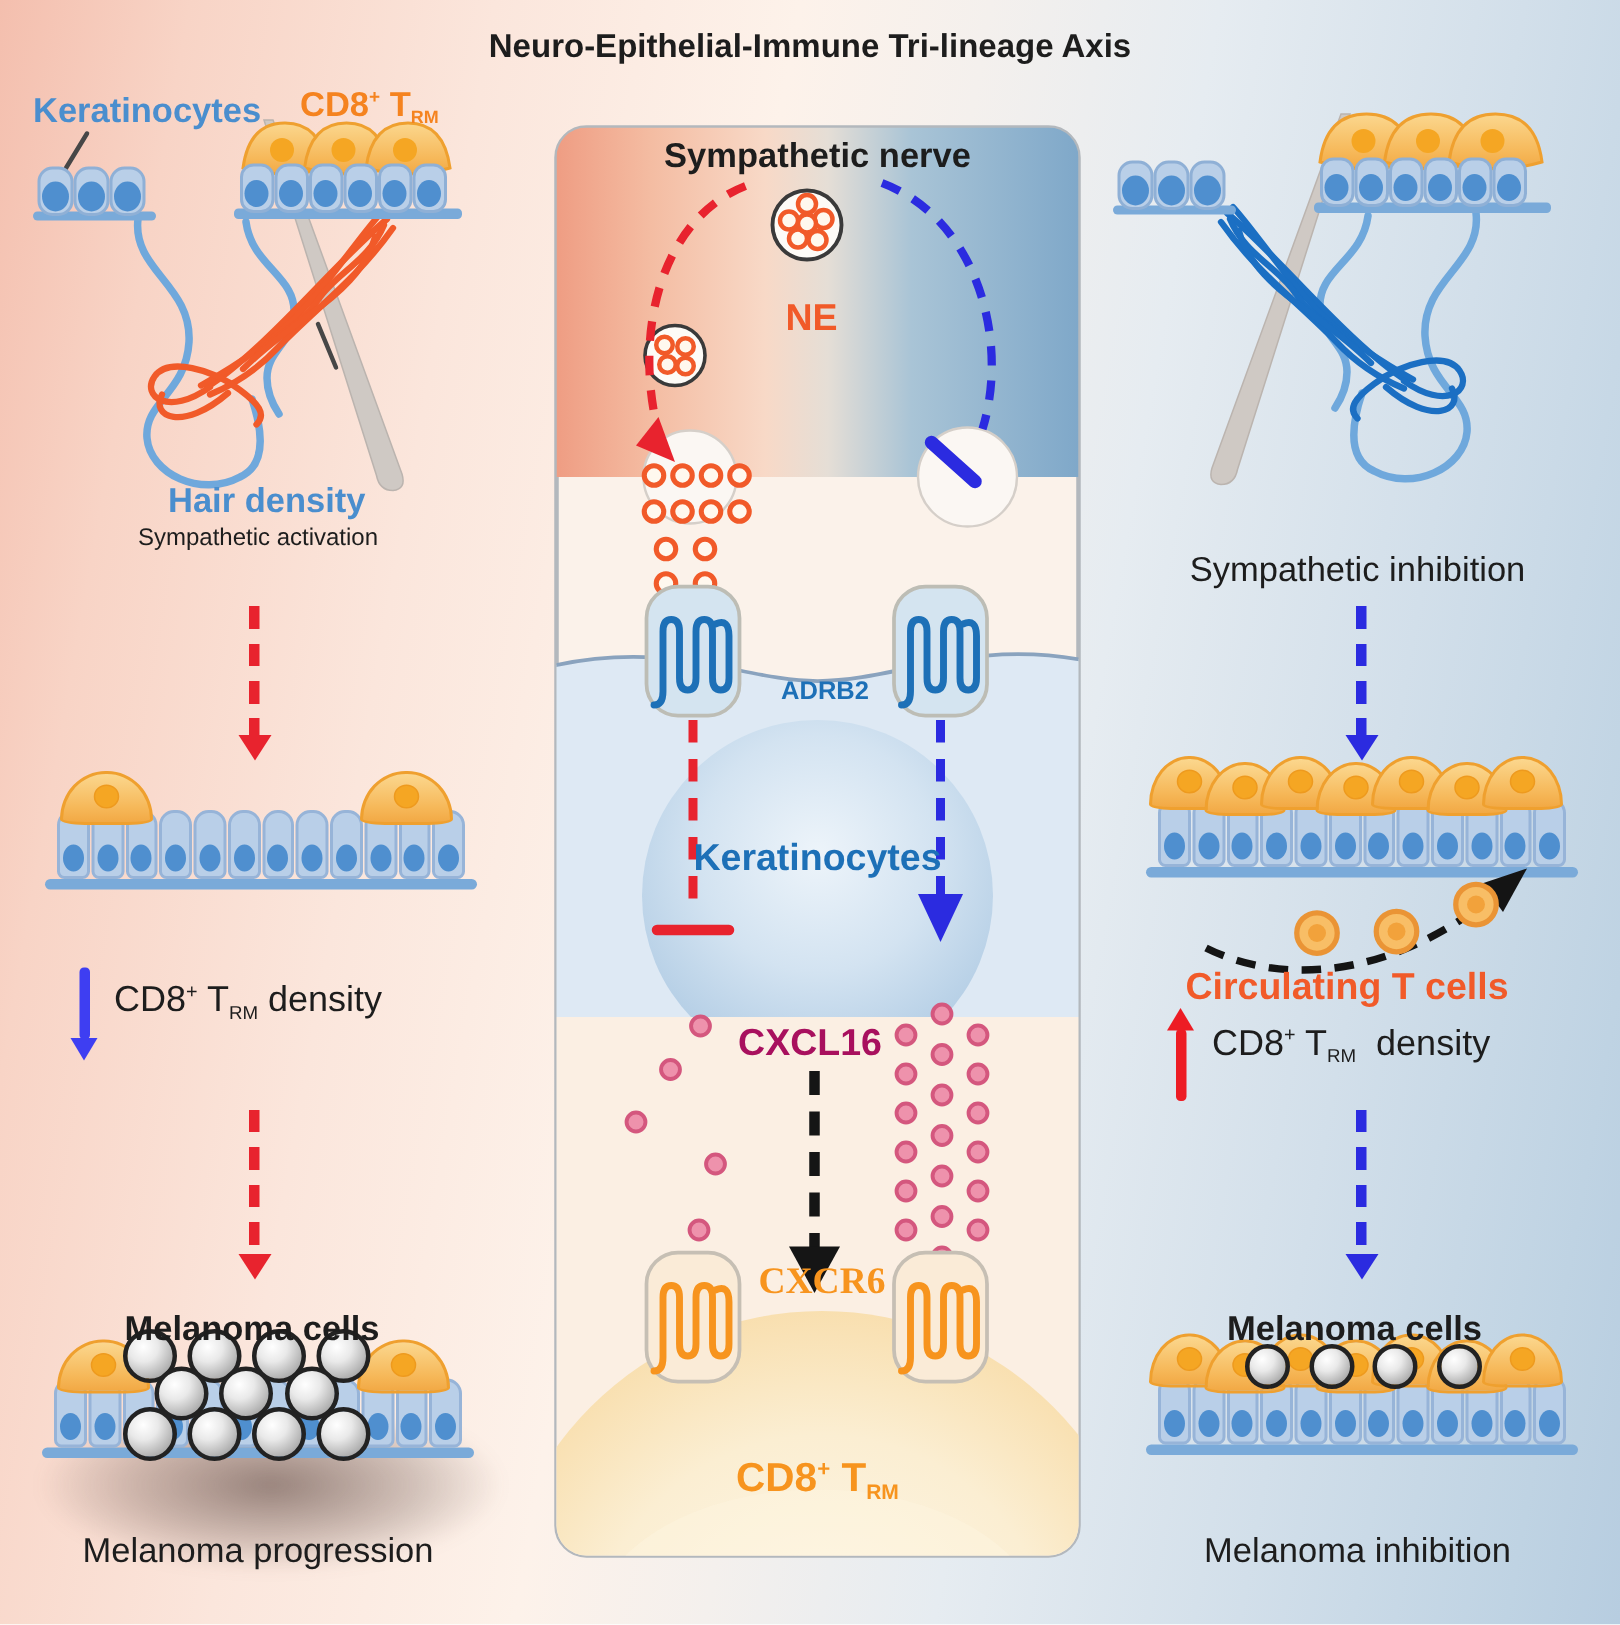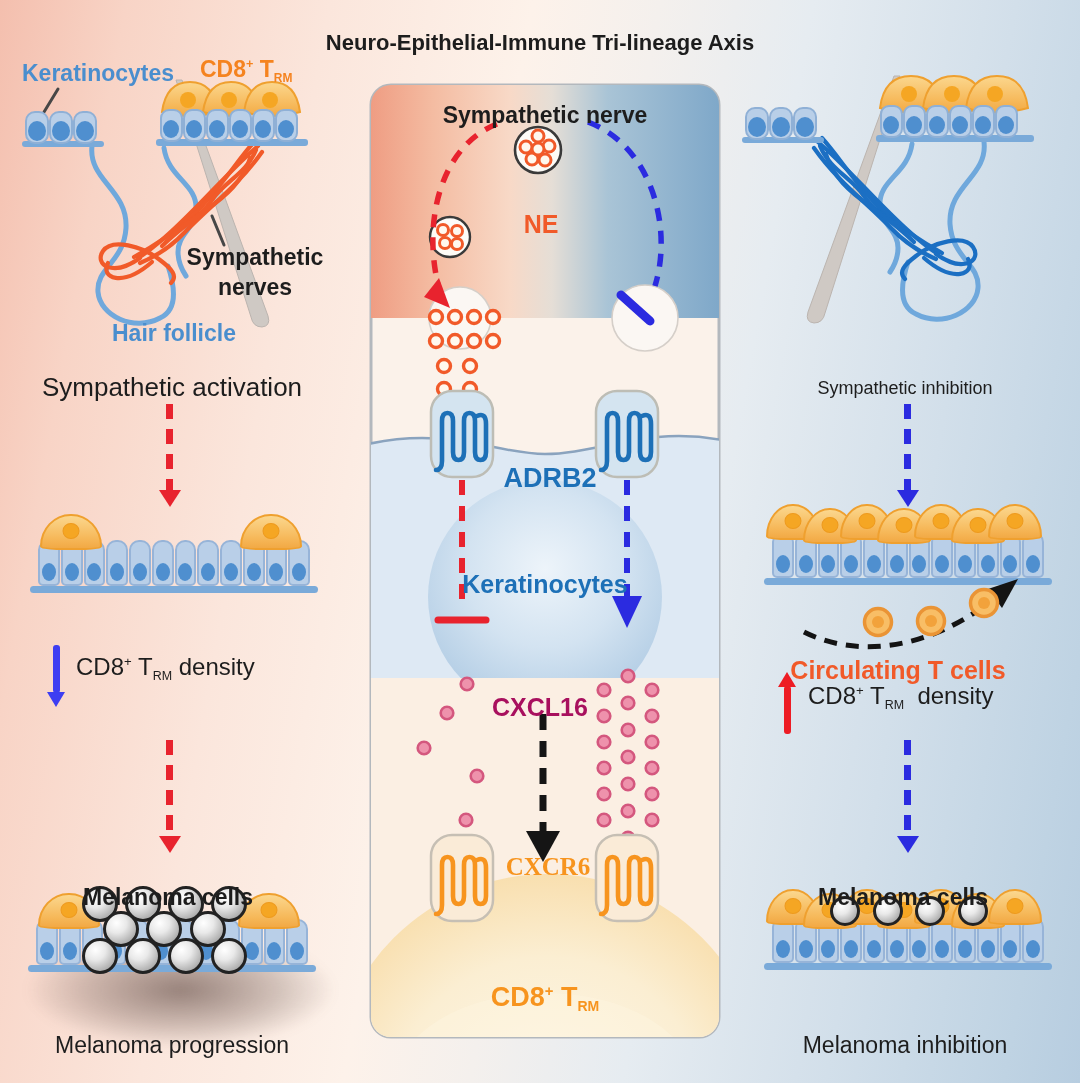--- a/index.html
+++ b/index.html
@@ -3,21 +3,21 @@
 <meta charset="utf-8">
 <style>
   html,body{margin:0;padding:0;}
   #canvas{
     position:relative; width:1080px; height:1083px; overflow:hidden;
     font-family:"Liberation Sans", sans-serif;
     background:linear-gradient(100deg,#f4bfae 0%, #f8d4c6 10%, #fbe6dc 26%, #fdf2ea 42%,
                #f4f0ed 52%, #e6ecf1 64%, #d2dfea 80%, #bfd3e3 94%, #b7cde0 100%);
   }
   .lbl{position:absolute; white-space:nowrap; color:#1d1d1d;}
-  .ctr{transform:translateX(-50%);margin-top:12px;}
+  .ctr{transform:translateX(-50%);}
   .b{font-weight:bold;}
   sup.pl{font-size:.55em; vertical-align:super; font-weight:inherit;}
   sub.rm{font-size:.52em; vertical-align:baseline; position:relative; top:.38em; font-weight:inherit;}
 
   
   .dash-v{position:absolute; width:7px;
     background:repeating-linear-gradient(180deg, var(--c) 0 15px, transparent 15px 25px);}
   .dash-v:after{content:""; position:absolute; left:50%; bottom:-17px; transform:translateX(-50%);
     border-left:11px solid transparent;border-right:11px solid transparent;
     border-top:17px solid var(--c);}
@@ -438,39 +438,38 @@
   <div class="dash-v" style="--c:#2B2BE0; left:904px; top:740px; height:96px;"></div>
   <div class="solid-v down" style="--c:#3E3EF2; left:53px;  top:645px; height:48px;"></div>
   <div class="solid-v up" style="--c:#ED1C24; left:784px; top:686px; height:48px;"></div>
 
   <div class="lbl ctr b" style="left:540px; top:18px; font-size:22px;">Neuro-Epithelial-Immune Tri-lineage Axis</div>
 
   <div class="lbl b" style="left:22px; top:60px; font-size:23px; color:#4A8ECE;">Keratinocytes</div>
   <div class="lbl b" style="left:200px; top:56px; font-size:23px; color:#F5831F;">
     <span>CD8</span><sup class="pl">+</sup> <span>T</span><sub class="rm">RM</sub>
   </div>
-  <div class="lbl b" style="left:180px; top:243px; font-size:23px; width:150px; white-space:normal; text-align:center; line-height:1.3;">Sympathetic nerves</div>
-  <div class="lbl b" style="left:112px; top:320px; font-size:23px; color:#4A8ECE;">Hair follicle</div>
-  <div class="lbl ctr" style="left:172px; top:360px; font-size:26px;">Sympathetic activation</div>
+  <div class="lbl b" style="left:112px; top:320px; font-size:23px; color:#4A8ECE;">Hair density</div>
+  <div class="lbl ctr" style="left:172px; top:350px; font-size:16px;">Sympathetic activation</div>
   <div class="lbl" style="left:76px; top:653px; font-size:24px;">
     <span>CD8</span><sup class="pl">+</sup> <span>T</span><sub class="rm">RM</sub>&nbsp;<span>density</span>
   </div>
   <div class="lbl ctr b" style="left:168px; top:872px; font-size:23px;">Melanoma cells</div>
   <div class="lbl ctr b" style="left:545px; top:90px; font-size:23px;">Sympathetic nerve</div>
 
   <div class="lbl ctr" style="left:172px; top:1020px; font-size:23px;">Melanoma progression</div>
   <div class="lbl ctr b" style="left:541px; top:198px; font-size:25px; color:#F15A29;">NE</div>
-  <div class="lbl ctr b" style="left:550px; top:451px; font-size:27px; color:#1D70B7;">ADRB2</div>
+  <div class="lbl ctr b" style="left:550px; top:451px; font-size:17px; color:#1D70B7;">ADRB2</div>
   <div class="lbl ctr b" style="left:545px; top:558px; font-size:25px; color:#1D70B7;">Keratinocytes</div>
   <div class="lbl ctr b" style="left:540px; top:681px; font-size:25px; color:#A8105E;">CXCL16</div>
   <div class="lbl ctr b" style="left:548px; top:841px; font-size:25px; color:#F7941E;font-family:Liberation Serif, serif;">CXCR6</div>
   <div class="lbl ctr b" style="left:545px; top:970px; font-size:27px; color:#F7941E;">
     <span>CD8</span><sup class="pl">+</sup> <span>T</span><sub class="rm">RM</sub>
   </div>
 
-  <div class="lbl ctr" style="left:905px; top:366px; font-size:18px;">Sympathetic inhibition</div>
+  <div class="lbl ctr" style="left:905px; top:366px; font-size:23px;">Sympathetic inhibition</div>
   <div class="lbl ctr b" style="left:898px; top:644px; font-size:25px; color:#F15A29;text-align:right;">Circulating T cells</div>
   <div class="lbl" style="left:808px; top:682px; font-size:24px;">
     <span>CD8</span><sup class="pl">+</sup> <span>T</span><sub class="rm">RM</sub>&nbsp; <span>density</span>
   </div>
   <div class="lbl ctr b" style="left:903px; top:872px; font-size:23px;">Melanoma cells</div>
   <div class="lbl ctr" style="left:905px; top:1020px; font-size:23px;">Melanoma inhibition</div>
 </div>
 
 </body></html>

